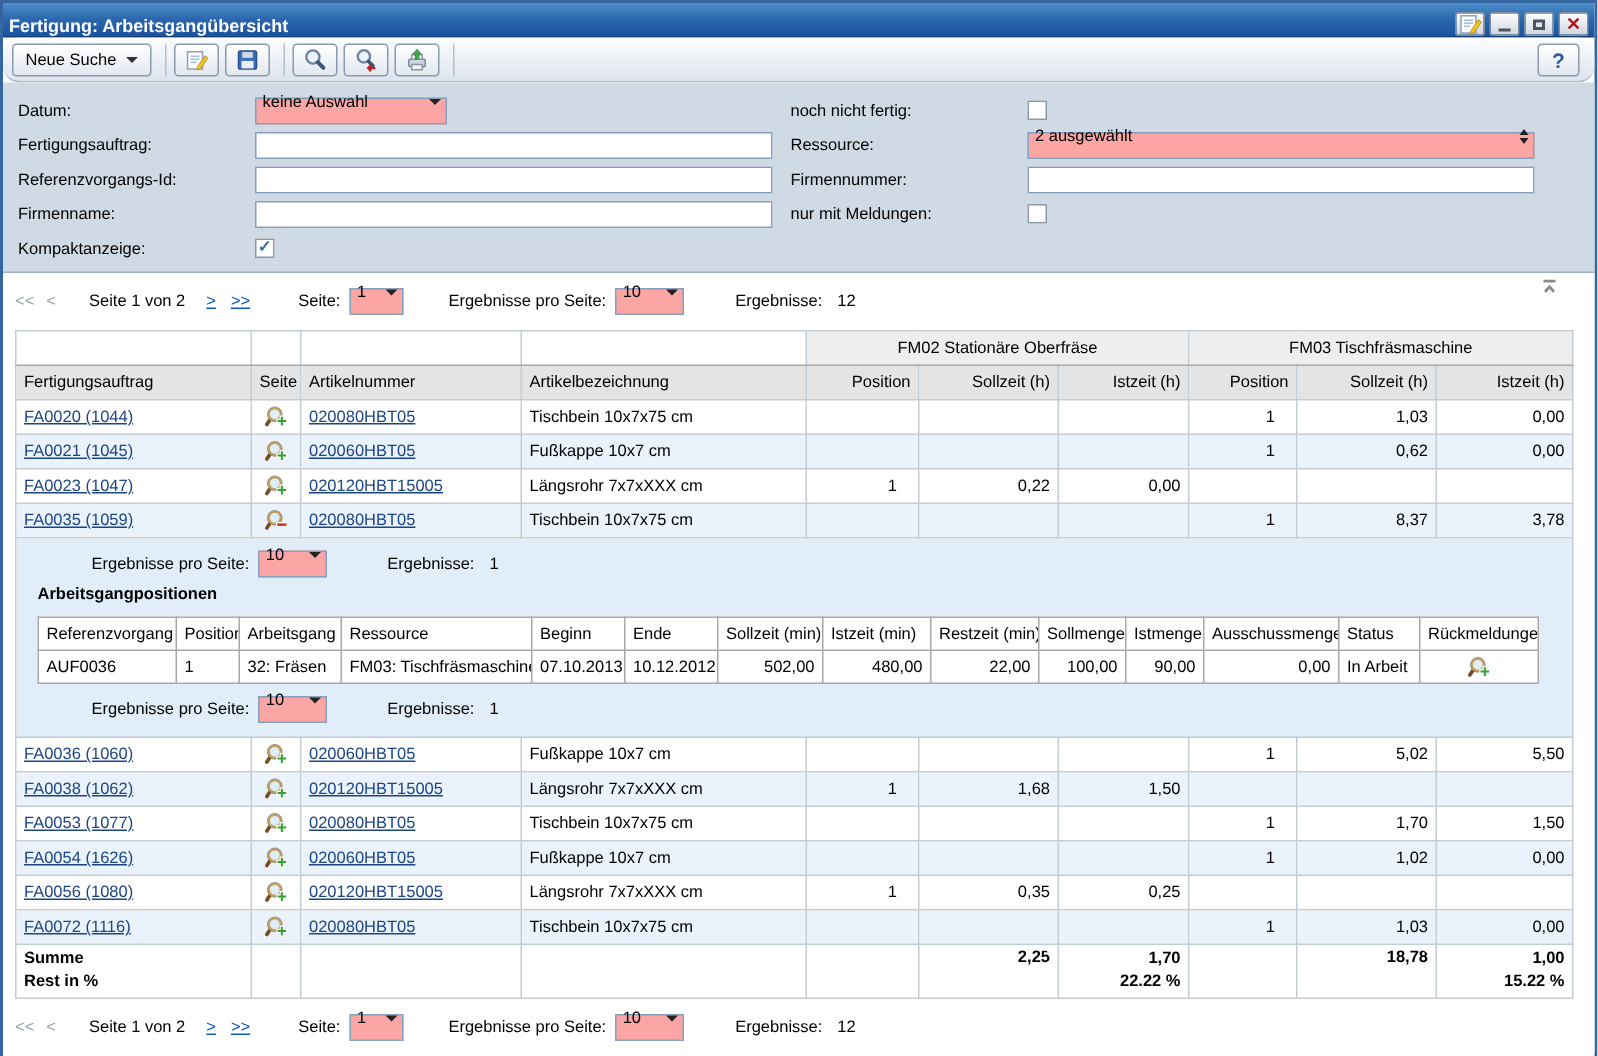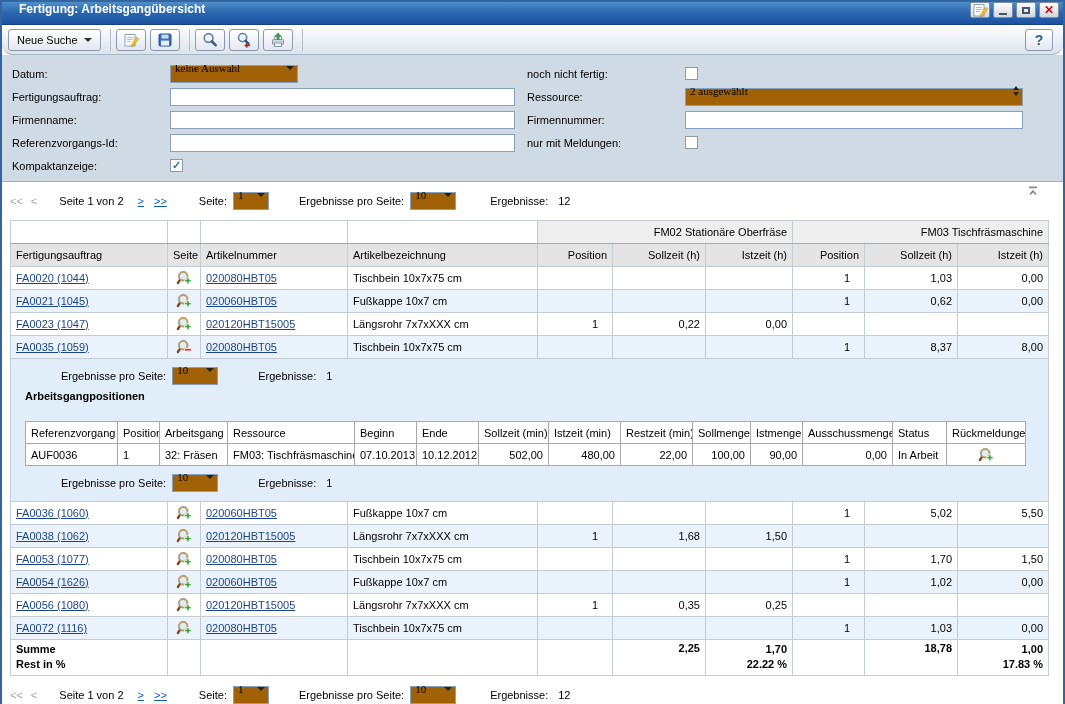--- a/index.html
+++ b/index.html
@@ -3,21 +3,21 @@
 <meta charset="utf-8">
 <style>
   * { box-sizing: border-box; margin: 0; padding: 0; }
   html,body { width:1065px; height:704px; overflow:hidden; }
   body { font-family:"Liberation Sans", sans-serif; font-size:11px; color:#000; background:#fff; }
 
   .window { width:1065px; height:704px; border:2px solid #35659e; display:flex; flex-direction:column; background:#fff; }
 
   
   .titlebar { height:23px; flex:0 0 23px; background:linear-gradient(180deg,#4d8ecb 0%,#2a66ad 50%,#1c52a0 100%);
-              display:flex; align-items:flex-start; padding:0 4px 0 17px; border-bottom:1px solid #16407c; }
+              display:flex; align-items:flex-end; padding:0 4px 0 4px; border-bottom:1px solid #16407c; }
   .titlebar-title { color:#fff; font-weight:bold; font-size:12px; flex:1; }
   .tb-btn { width:20px; height:16px; margin-left:3px; background:linear-gradient(#fdfdfd,#cfd6df);
             border:1px solid #7e8da0; border-radius:2px; display:inline-flex; align-items:center; justify-content:center;
             font-size:10px; line-height:1; cursor:default; }
   .glyph-min { width:8px; height:2px; background:#4a5561; margin-top:7px; }
   .glyph-max { width:8px; height:7px; border:2px solid #4a5561; }
   .glyph-close { color:#c1121c; font-weight:bold; font-size:12px; }
 
   
   .toolbar { height:30px; flex:0 0 30px; background:linear-gradient(180deg,#fdfdfe,#dde4ed);
@@ -34,22 +34,22 @@
   
   .filters { flex:0 0 127px; background:#d0dae4; border-bottom:1px solid #9fb0c0; display:flex; padding:7px 10px 0 10px; }
   .f-col { display:flex; flex-direction:column; }
   .f-col.left { width:515px; }
   .f-col.right { flex:1; }
   .f-row { height:23px; display:flex; align-items:center; }
   .f-label { display:inline-block; }
   .f-col.left .f-label { width:158px; }
   .f-col.right .f-label { width:158px; }
   input.txt { height:18px; border:1px solid #86a0bd; background:#fff; font:inherit; padding:0 3px; }
-  .sel { display:inline-flex; align-items:center; justify-content:space-between; background:#a16207;
-         border:1px solid #86a0bd; height:18px; padding:0 3px 12px 4px;font-family:Liberation Serif, serif; }
+  .sel { display:inline-flex; align-items:center; justify-content:space-between; background:#fca5a5;
+         border:1px solid #86a0bd; height:18px; padding:0 3px 12px 4px; }
   .sel-arrow { width:0; height:0; border-left:4px solid transparent; border-right:4px solid transparent; border-top:4px solid #222; margin-left:6px; }
   .updown { display:flex; flex-direction:column; align-items:center; margin-left:6px; }
   .updown i { display:block; width:0; height:0; border-left:3.5px solid transparent; border-right:3.5px solid transparent; }
   .updown .up { border-bottom:4px solid #222; margin-bottom:2px; }
   .updown .dn { border-top:4px solid #222; }
   .cb { width:13px; height:13px; background:#fff; border:1px solid #8d99a6; display:inline-flex; align-items:center; justify-content:center;
         font-size:11px; font-weight:bold; color:#3a6ea5; line-height:1; }
 
   
   .results { flex:1; background:#fff; position:relative; padding-top:8px; }
@@ -64,32 +64,32 @@
   .sel.pgsel1 { width:36px; margin-right:30px; }
   .sel.pgsel10 { width:46px; margin-right:34px; }
 
   
   table { border-collapse:collapse; table-layout:fixed; }
   .tbl { width:1038px; margin-left:8px; border:1px solid #909090; }
   .tbl td, .tbl th { border:1px solid #c3cbd3; height:23px; padding:2px 5px; font-weight:normal; overflow:hidden; white-space:nowrap; }
   .tbl tr.ghead th { border-bottom:1px solid #a8a8a8; }
   .tbl th { background:#e4e4e4; text-align:left; }
   .tbl tr.ghead th.blank { background:#fff; }
-  .tbl tr.ghead th.grp { background:#eeeeee; text-align:right; }
+  .tbl tr.ghead th.grp { background:#eeeeee; text-align:center; }
   .tbl th.num, .tbl td.num { text-align:right; }
   .tbl td.pos { text-align:right; padding-right:14px; }
   .tbl .gb { border-left:1px solid #8f8f8f; }
   tr.even td { background:#eaf3fb; }
   tr.odd td { background:#fff; }
   td.c-det { text-align:center; padding:1px; }
   a.datalink { color:#1c4587; }
   .detail-cell { background:#e1edf8 !important; padding:5px 8px 6px 8px !important; height:auto !important; white-space:normal !important; }
   .mini-pager { display:flex; align-items:center; height:24px; padding-left:42px; }
   .mini-pager .sel { width:46px; margin-right:40px; }
-  .sub-title { font-weight:bold; margin:2px 0 19px 6px; }
+  .sub-title { font-weight:bold; margin:2px 0 9px 6px; }
 
   
   .sub-tbl { width:1000px; margin-left:6px; border:1px solid #8e8e8e; background:#fff; }
   .sub-tbl th, .sub-tbl td { border:1px solid #a8a8a8; height:22px; padding:2px 5px; font-weight:normal; background:#fff; text-align:left; white-space:nowrap; overflow:hidden; }
   .sub-tbl td.num { text-align:right; }
   .sub-tbl td.icon-cell { text-align:center; padding:1px; }
 
   
   tr.sum td { border-top:1px solid #8f8f8f; font-weight:bold; background:#fff; height:36px; vertical-align:top;border-radius:18px; }
   tr.sum td div { line-height:15px; }
@@ -207,25 +207,25 @@
         <span class="sel" style="width:128px">
           <span>keine Auswahl</span>
           <span class="sel-arrow"></span>
         </span>
       </div>
       <div class="f-row">
         <span class="f-label">Fertigungsauftrag:</span>
         <input class="txt" style="width: 345px;">
       </div>
       <div class="f-row">
+        <span class="f-label">Referenzvorgangs-Id:</span>
+        <input class="txt" style="width: 345px;">
+      </div>
+      <div class="f-row">
         <span class="f-label">Firmenname:</span>
-        <input class="txt" style="width: 345px;">
-      </div>
-      <div class="f-row">
-        <span class="f-label">Referenzvorgangs-Id:</span>
         <input class="txt" style="width: 345px;">
       </div>
       <div class="f-row">
         <span class="f-label">Kompaktanzeige:</span>
         <span class="cb">✓</span>
       </div>
     </div>
     <div class="f-col right">
       <div class="f-row">
         <span class="f-label">noch nicht fertig:</span>
@@ -363,21 +363,21 @@
         <td class="c-det"><span><svg class="ic16" style="margin:auto">
                   <use href="#sym-mag-minus"></use>
                 </svg></span></td>
         <td><a class="datalink" href="#">020080HBT05</a></td>
         <td>Tischbein 10x7x75 cm</td>
         <td class="pos gb"></td>
         <td class="num"></td>
         <td class="num"></td>
         <td class="pos gb">1</td>
         <td class="num">8,37</td>
-        <td class="num">8,00</td>
+        <td class="num">3,78</td>
       </tr>
 
       <tr>
         <td class="detail-cell" colspan="10">
           <div class="mini-pager">
             <span class="pg-label">Ergebnisse pro Seite:</span>
             <span class="sel">
               <span>10</span>
               <span class="sel-arrow"></span>
             </span>
@@ -547,21 +547,21 @@
         <td class="gb"></td>
         <td class="num">2,25</td>
         <td class="num">
           <div>1,70</div>
           <div>22.22 %</div>
         </td>
         <td class="gb"></td>
         <td class="num">18,78</td>
         <td class="num">
           <div>1,00</div>
-          <div>17.83 %</div>
+          <div>15.22 %</div>
         </td>
       </tr>
     </tbody>
       </table>
 
     <div class="pager bot-pager">
       <span class="pg-dis">&lt;&lt;</span>
       <span class="pg-dis">&lt;</span>
       <span class="pg-info">Seite 1 von 2</span>
       <a class="pg-link" href="#">&gt;</a>

